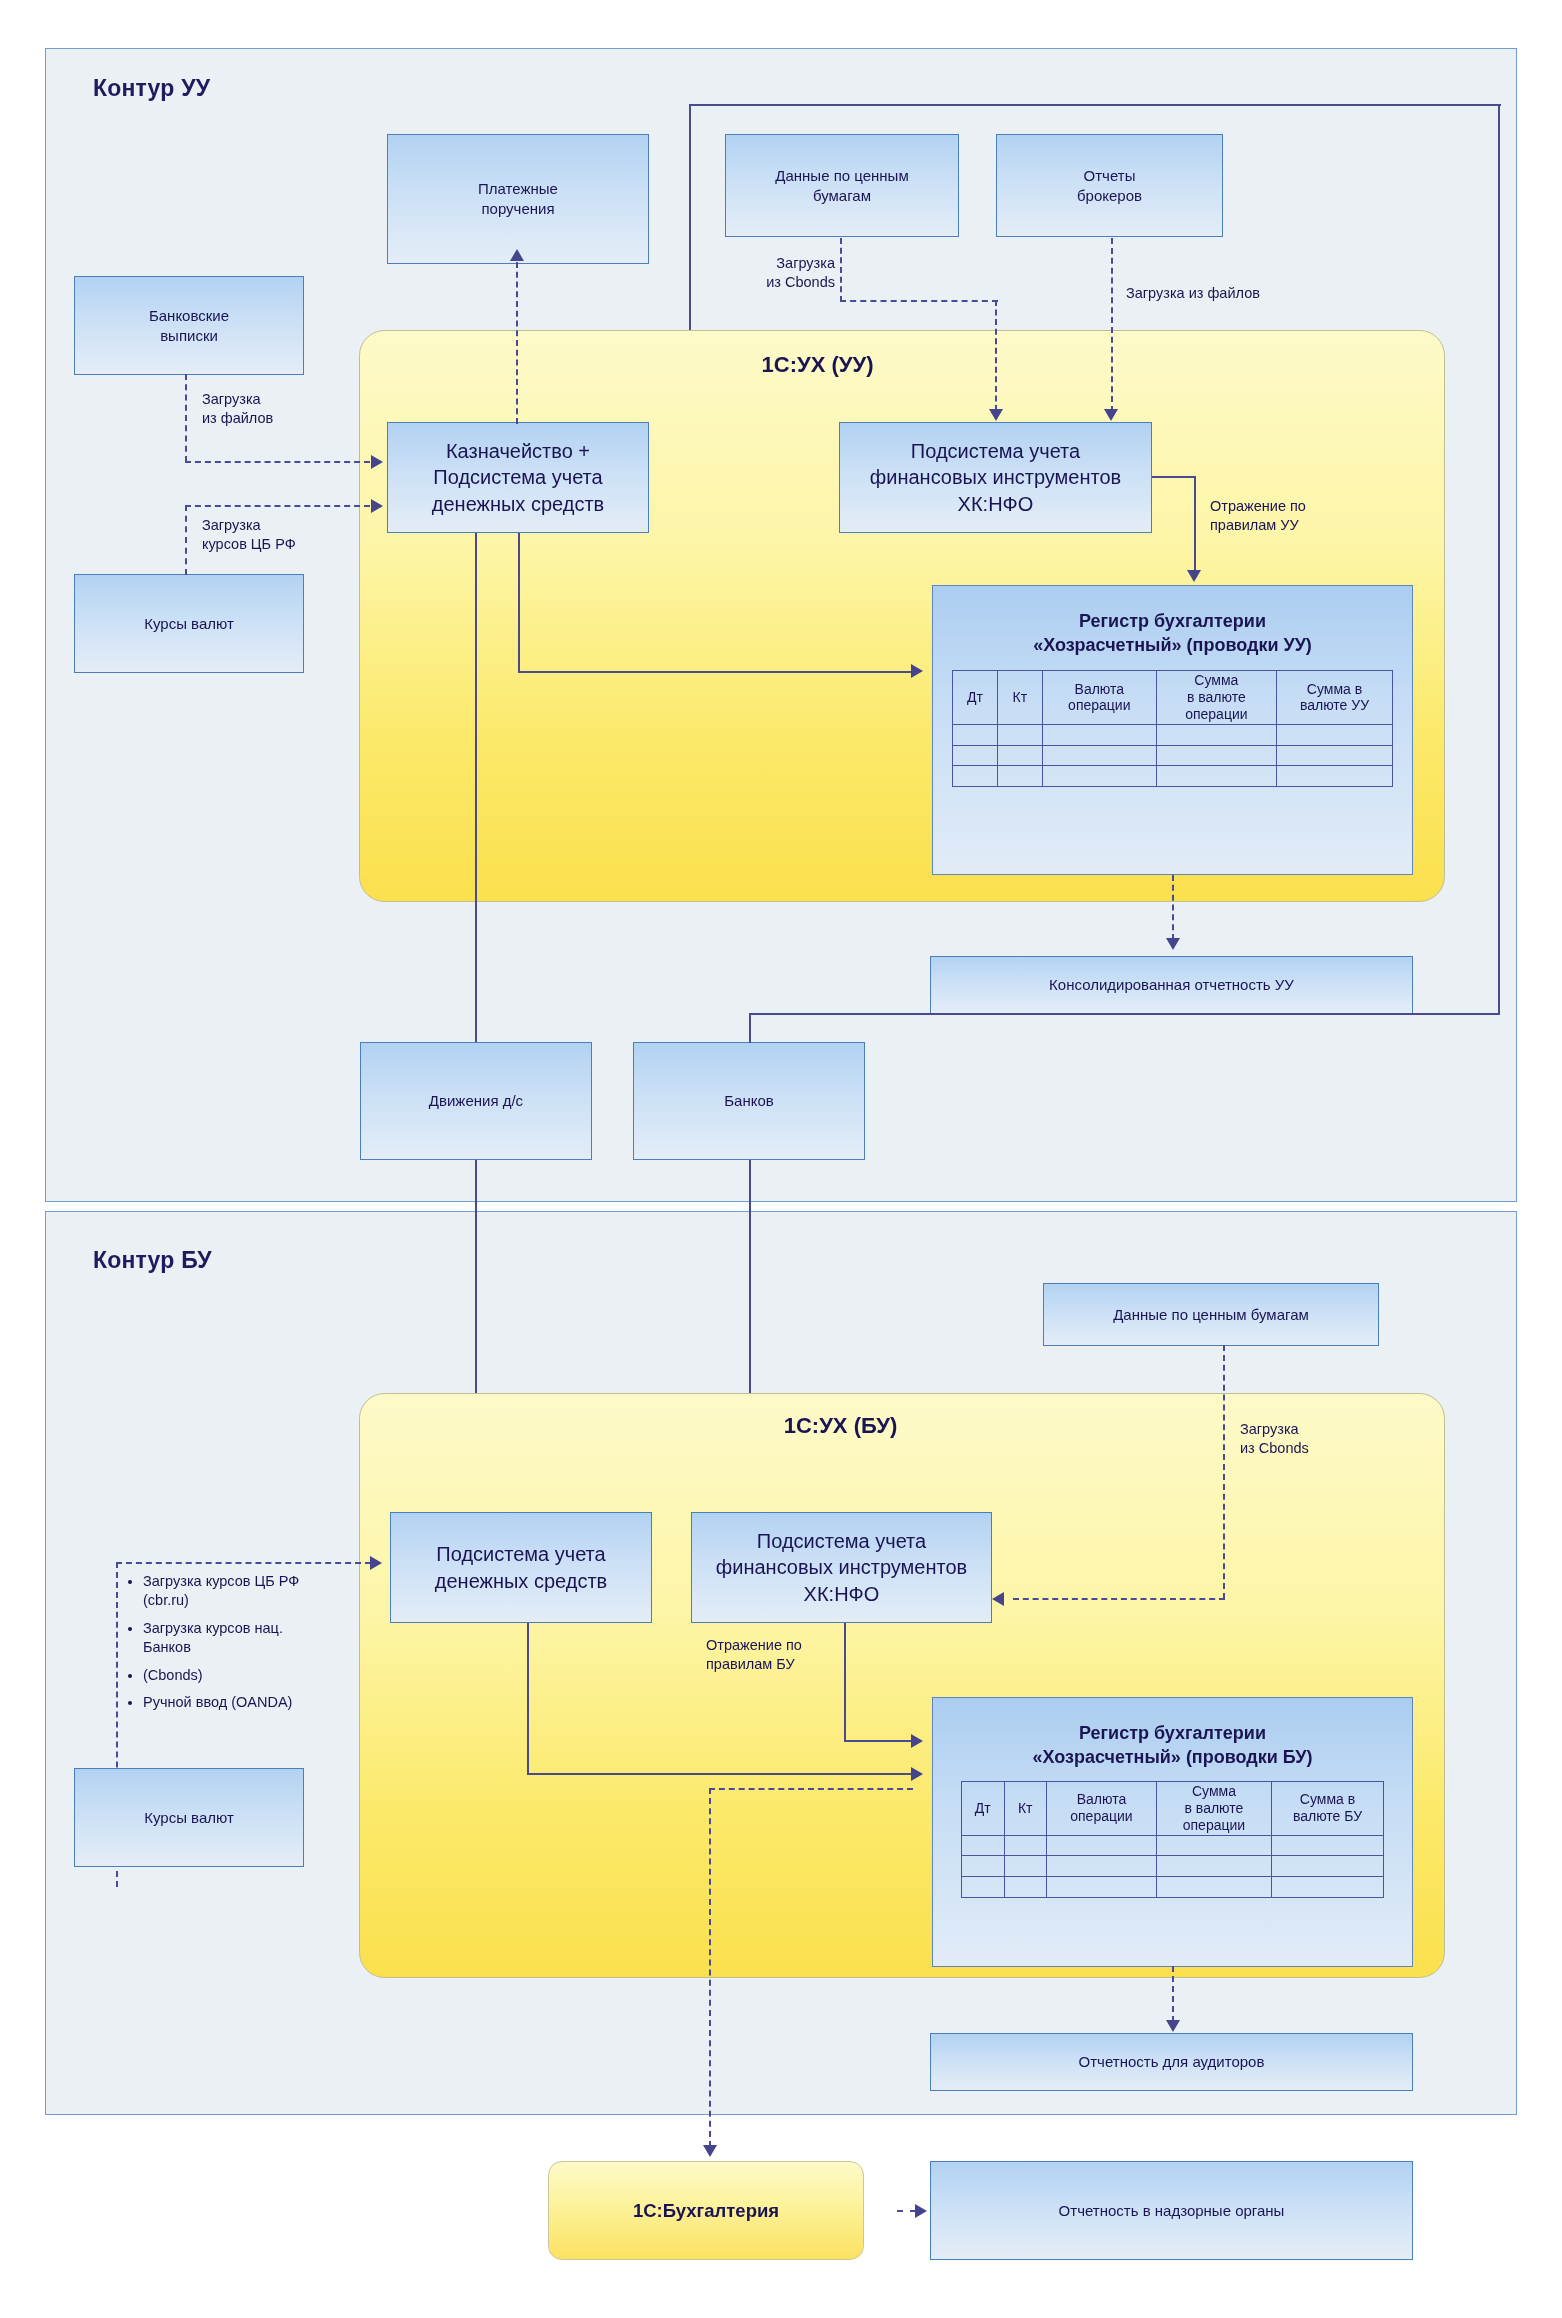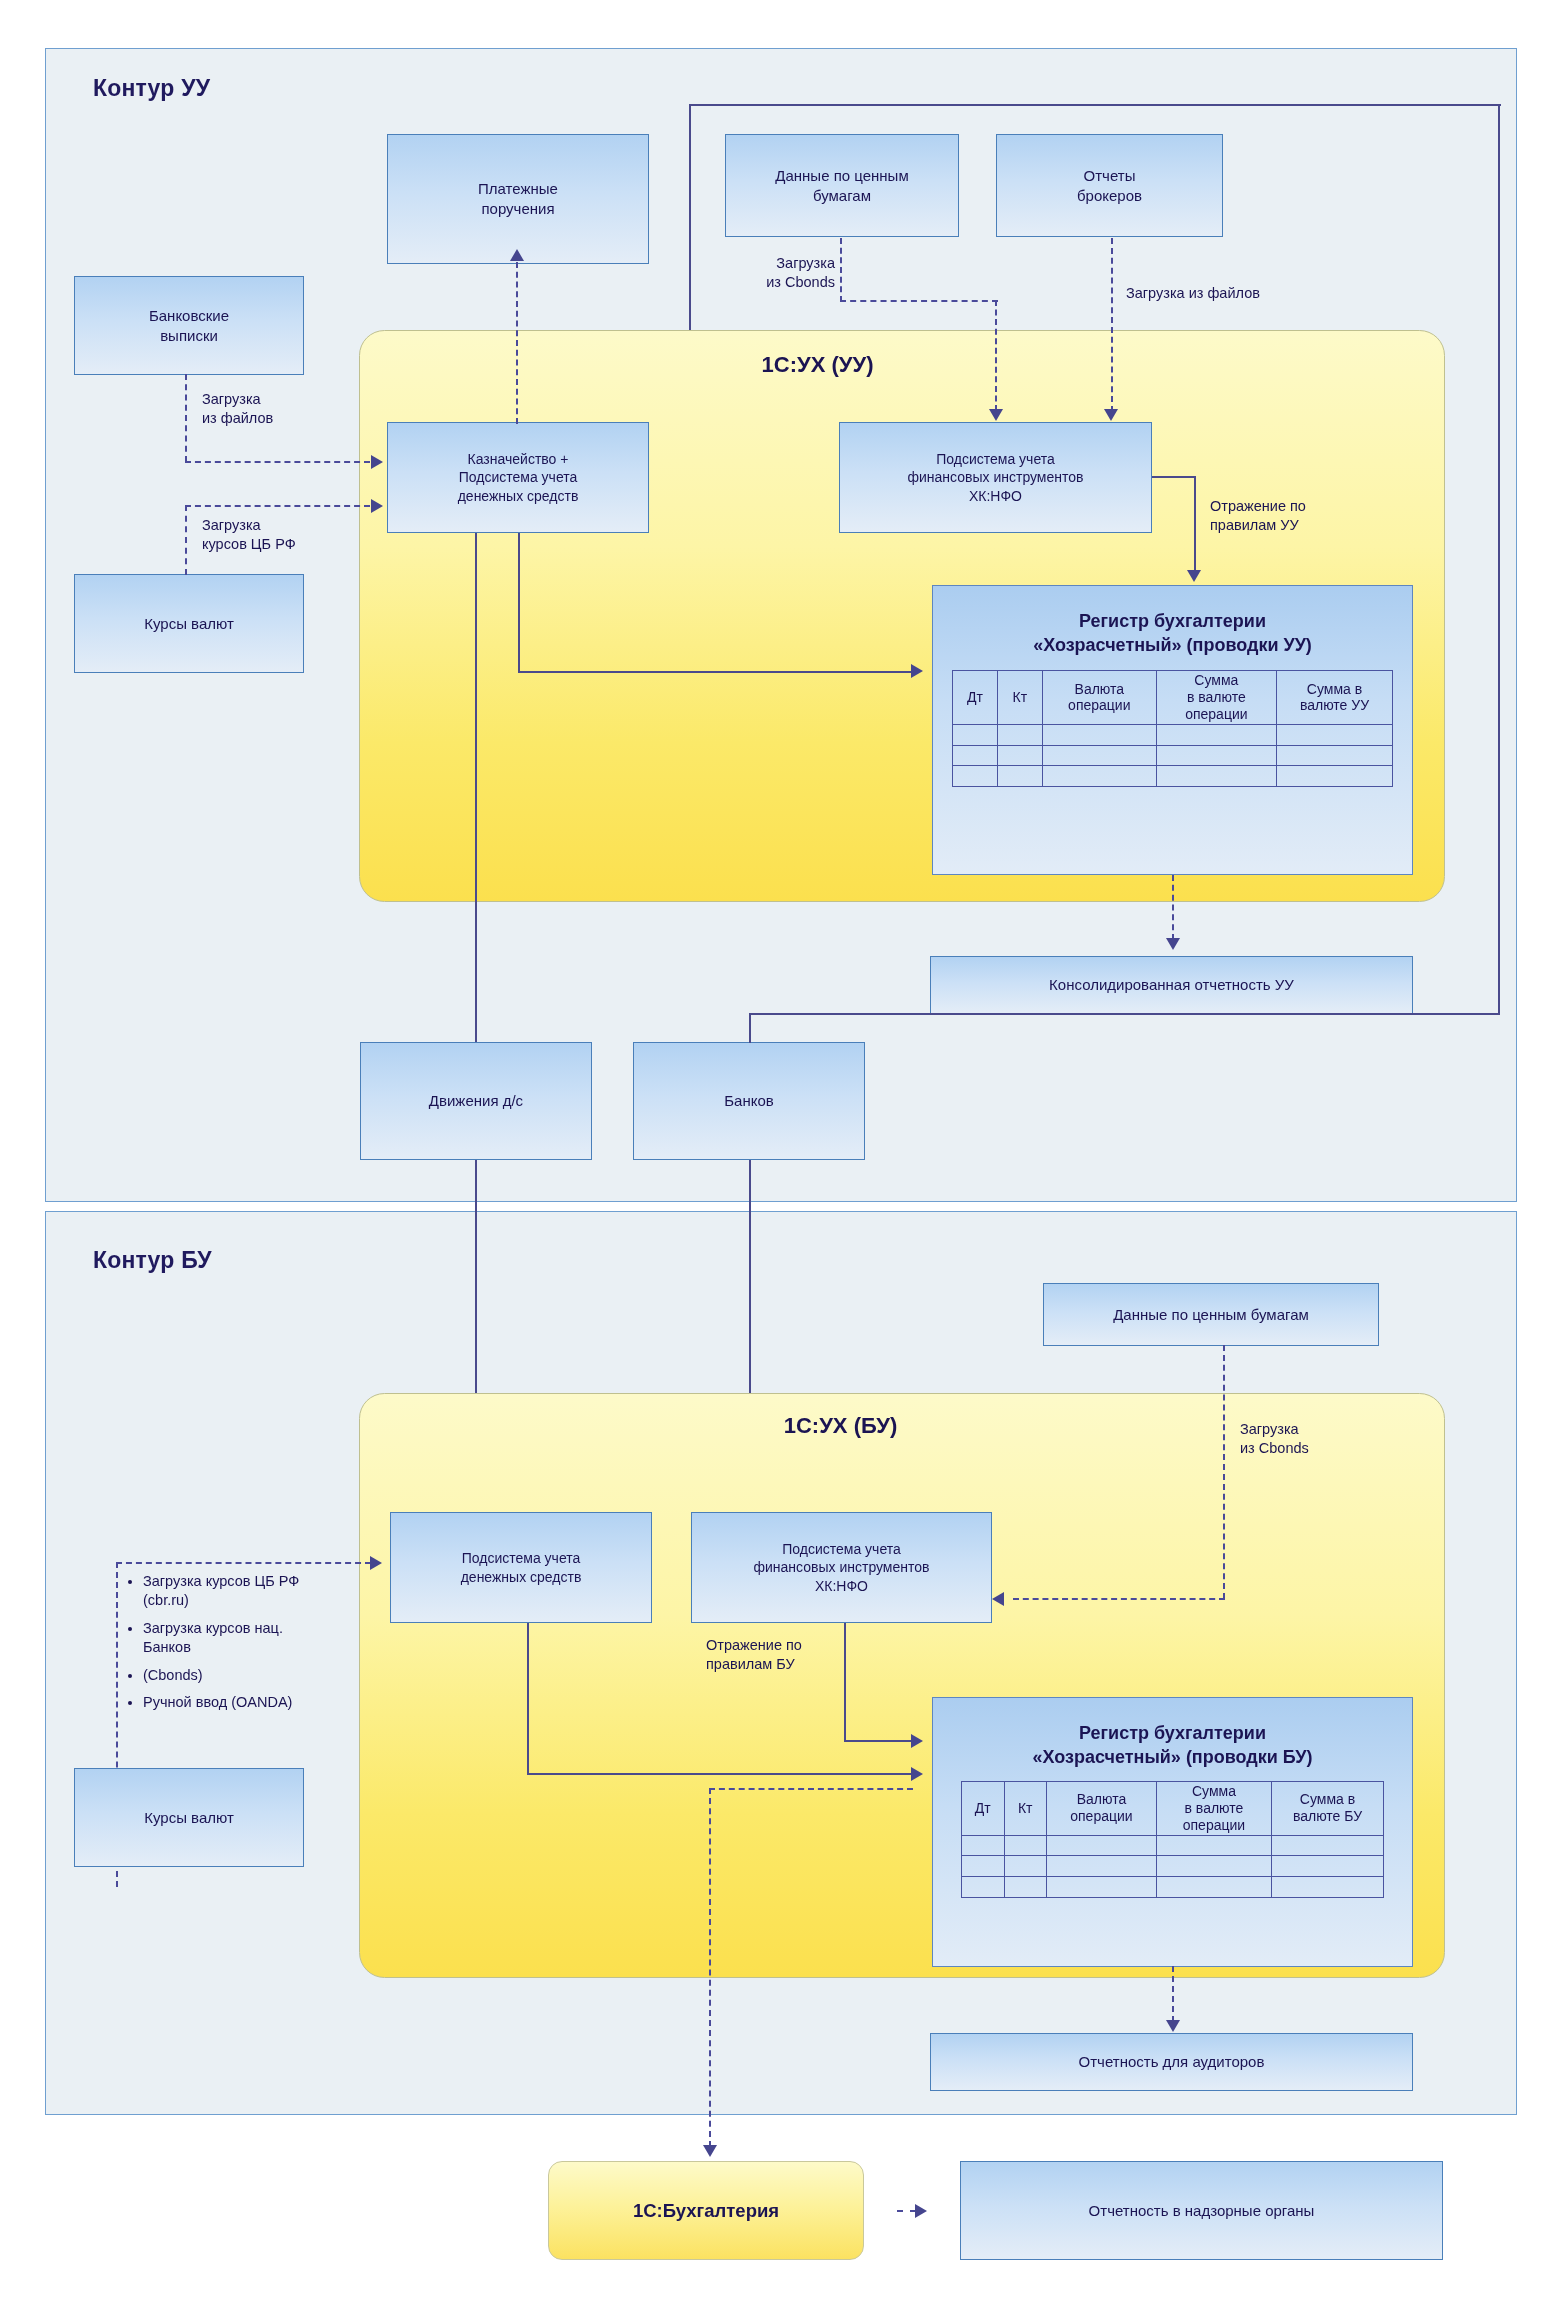--- a/index.html
+++ b/index.html
@@ -47,21 +47,21 @@
     border:1.2px solid #4a7fb9;
     display:flex;
     align-items:center;
     justify-content:center;
     text-align:center;
     color:#1b1453;
     font-size:15px;
     line-height:1.32;
     padding:2.3px 4.6px;
   }
-  .bx.big{font-size:14px;}
+  .bx.big{font-size:20px;}
   .bx.reg{
     display:block;
     background:linear-gradient(180deg,#abcdf0 0%,#c6ddf5 40%,#e2ecf7 100%);
     border:1.2px solid #5d86c0;
     padding:8px;
   }
   .reg-title{
     text-align:center;
     font-weight:bold;
     font-size:18px;
@@ -352,19 +352,19 @@
 
   <div class="dln v" style="left:1172px; top:1966px; height:56px;"></div>
   <div class="ar down" style="left:1166px; top:2020px;"></div>
   <div class="bx" style="left:930px; top:2033px; width:483px; height:58px;">Отчетность для аудиторов</div>
 
   <div class="dln h" style="left:709px; top:1788px; width:204px;"></div>
   <div class="dln v" style="left:709px; top:1788px; height:359px;"></div>
   <div class="ar down" style="left:703px; top:2145px;"></div>
 
   <div class="ybox" style="left:548px; top:2161px; width:316px; height:99px;">1С:Бухгалтерия</div>
-  <div class="bx" style="left:930px; top:2161px; width:483px; height:99px;margin-left:30px;">Отчетность в надзорные органы</div>
+  <div class="bx" style="left:930px; top:2161px; width:483px; height:99px;">Отчетность в надзорные органы</div>
 
   <div class="dln h" style="left:897px; top:2210px; width:18.5px;"></div>
   <div class="ar right" style="left:915px; top:2204px;"></div>
 
 </div>
 
 
 </body></html>

